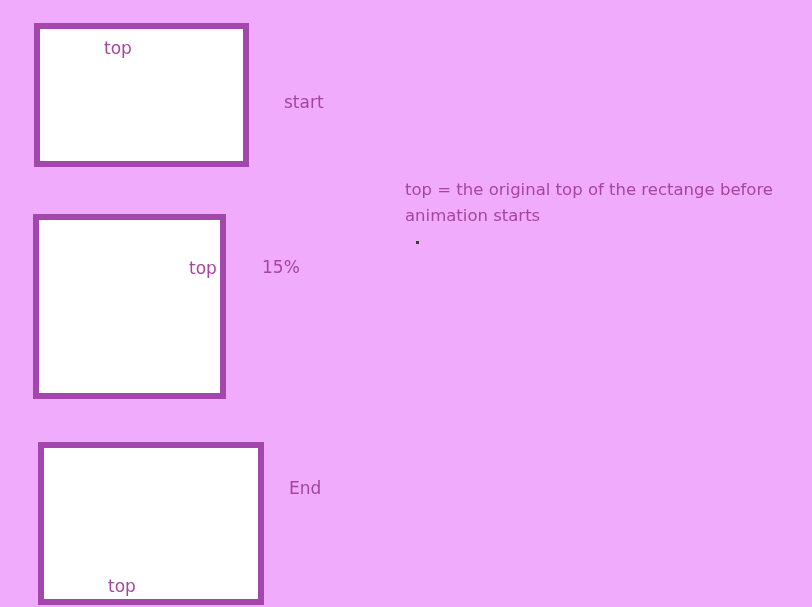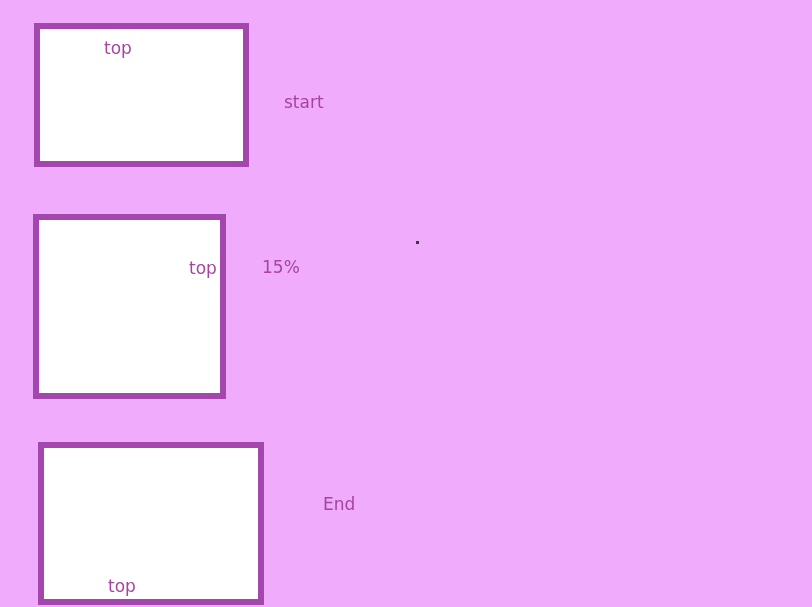--- a/index.html
+++ b/index.html
@@ -83,22 +83,21 @@
     left: 284px;
     top: 54px;
     margin-top: 40px;
   }
   #label-mid {
     left: 262px;
     top: 259px;
   }
   #label-end {
     left: 289px;
-    top: 496px;
-    margin-left: 34px;
+    top: 480px;
   }
   #annotation {
     position: absolute;
     left: 405px;
     top: 177px;
     width: 390px;
     font-size: 16.5px;
     line-height: 26px;
     white-space: normal;
   }
@@ -121,16 +120,17 @@
   <div class="state-label" id="label-start" style="color: rgb(166, 69, 159);">start</div>
 
   <div class="rect" id="rect-mid" style="border-color: rgb(163, 70, 174); left: 33px; top: 214px; width: 193px; height: 185px; border-width: 6px;"></div>
   <div class="inner-label" id="label-top-mid" style="color: rgb(166, 69, 159);">top</div>
   <div class="state-label" id="label-mid" style="color: rgb(166, 69, 159);">15%</div>
 
   <div class="rect" id="rect-end" style="border-color: rgb(163, 70, 174); left: 38px; top: 442px; width: 226px; height: 163px; border-width: 6px;"></div>
   <div class="inner-label" id="label-top-end" style="color: rgb(166, 69, 159);">top</div>
   <div class="state-label" id="label-end" style="color: rgb(166, 69, 159);">End</div>
 
+  <div id="annotation" style="color: rgb(166, 69, 159);">top = the original top of the rectange before animation starts</div>
 
   <div id="stray-dot" style="background: rgb(59, 59, 59);"></div>
 
 </div>
 
 </body></html>

